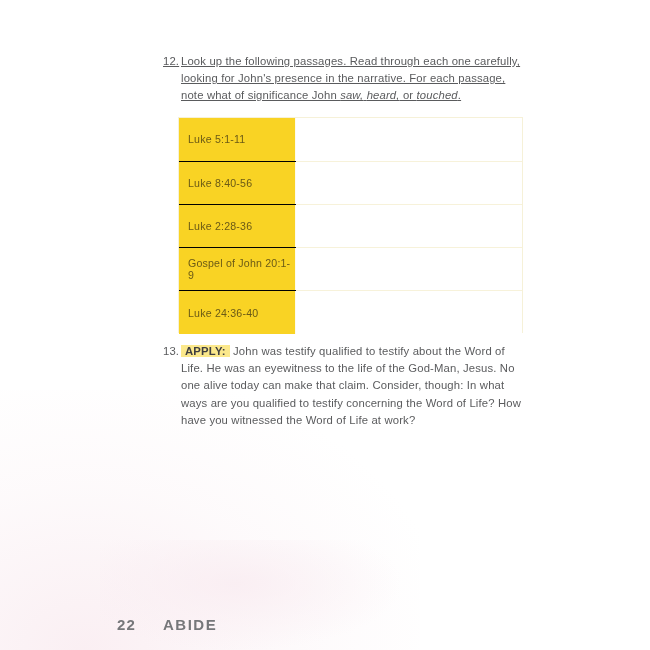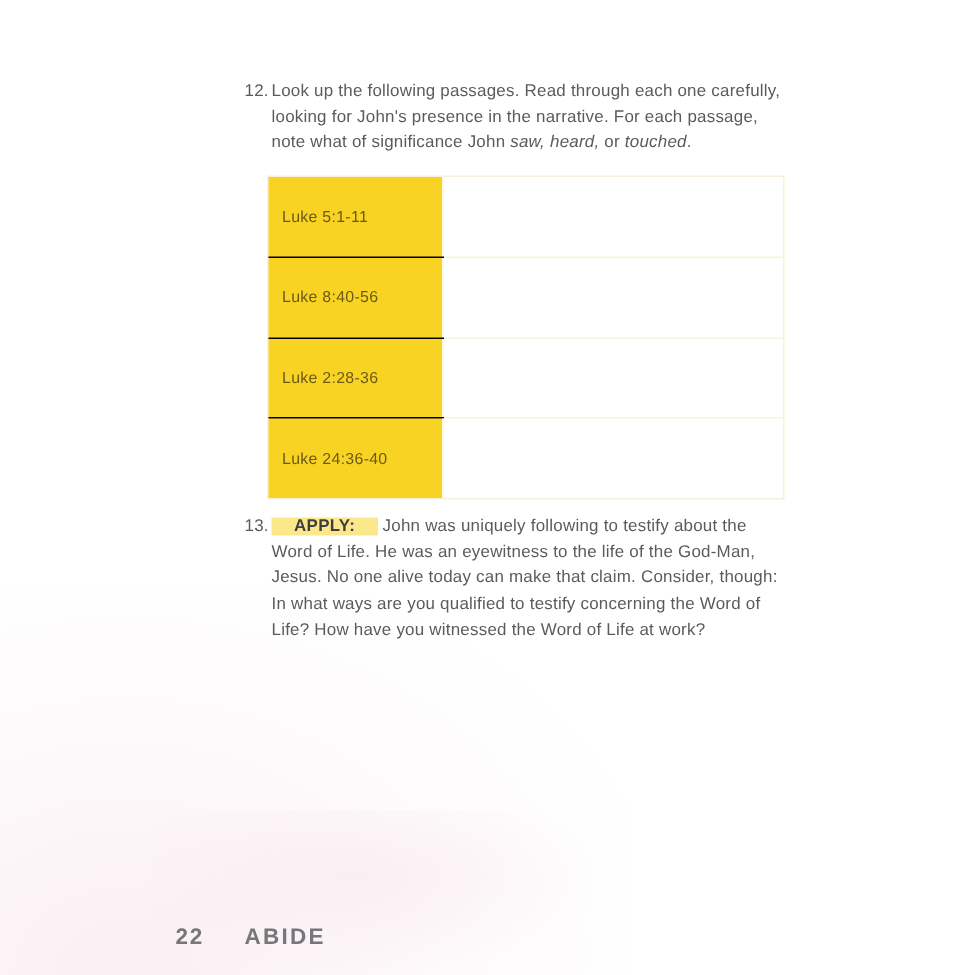--- a/index.html
+++ b/index.html
@@ -67,33 +67,34 @@
     flex: 1 1 auto;
   }
   .q-body em {
     font-style: italic;
   }
 
   #q12 {
     left: 163px;
     top: 53px;
     width: 362px;
+    text-decoration: underline;
   }
   #q13 {
     left: 163px;
     top: 343px;
     width: 362px;
   }
 
   .apply-tag {
     background: #fbe88b;
     color: #3f3f41;
     font-weight: bold;
     letter-spacing: 0.2px;
-    padding: 0 15px;
+    padding: 0 4px;
     box-decoration-break: clone;
     -webkit-box-decoration-break: clone;
   }
 
   
   .passage-table {
     position: absolute;
     left: 178px;
     top: 117px;
     width: 345px;
@@ -177,30 +178,34 @@
         </tr>
         <tr>
           <td class="cell-ref">Luke 8:40-56</td>
           <td class="cell-answer"></td>
         </tr>
         <tr>
           <td class="cell-ref">Luke 2:28-36</td>
           <td class="cell-answer"></td>
         </tr>
         <tr>
+          <td class="cell-ref">Gospel of John 20:1-9</td>
+          <td class="cell-answer"></td>
+        </tr>
+        <tr>
           <td class="cell-ref">Luke 24:36-40</td>
           <td class="cell-answer"></td>
         </tr>
       </tbody>
     </table>
   </div>
 
   <div class="question" id="q13">
     <span class="q-num">13.</span>
-    <span class="q-body"><span class="apply-tag">APPLY:</span><span> John was uniquely following to testify about the Word of Life. He was an eyewitness to the life of the God-Man, Jesus. No one alive today can make that claim. Consider, though: In what ways are you qualified to testify concerning the Word of Life? How have you witnessed the Word of Life at work?</span></span>
+    <span class="q-body"><span class="apply-tag">APPLY:</span><span> John was testify qualified to testify about the Word of Life. He was an eyewitness to the life of the God-Man, Jesus. No one alive today can make that claim. Consider, though: In what ways are you qualified to testify concerning the Word of Life? How have you witnessed the Word of Life at work?</span></span>
   </div>
 
   <div class="footer">
     <span class="footer-page">22</span>
     <span class="footer-title">ABIDE</span>
   </div>
 
 </div>
 
 </body></html>

